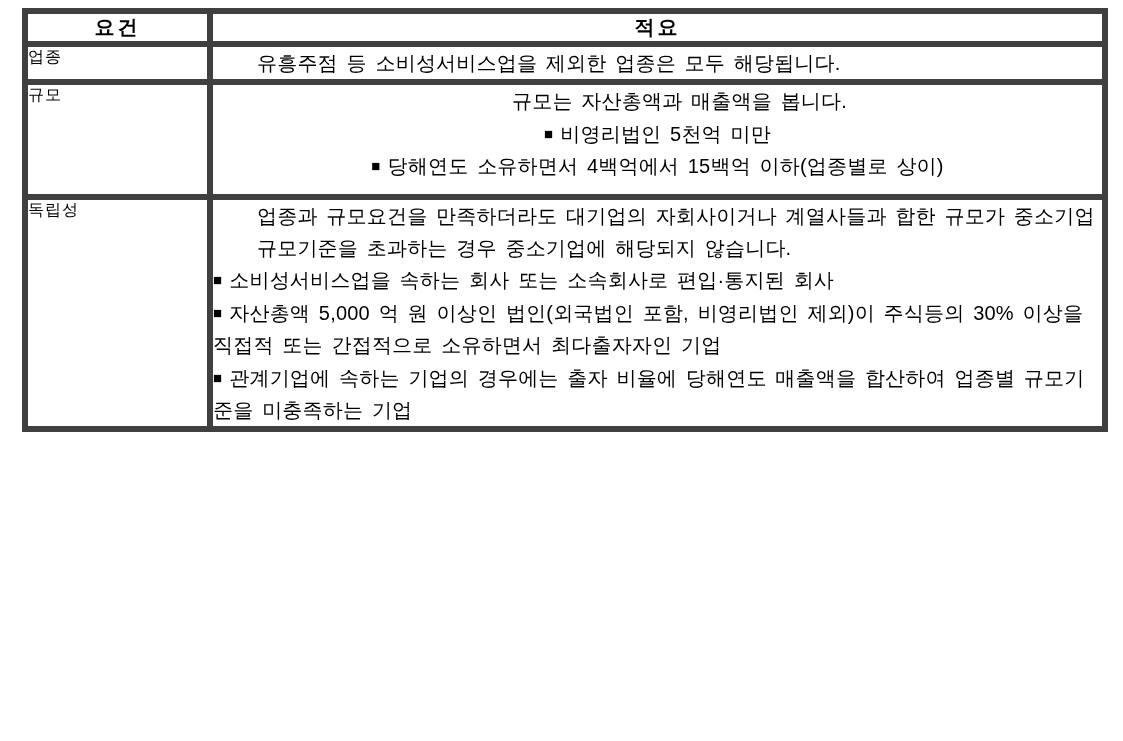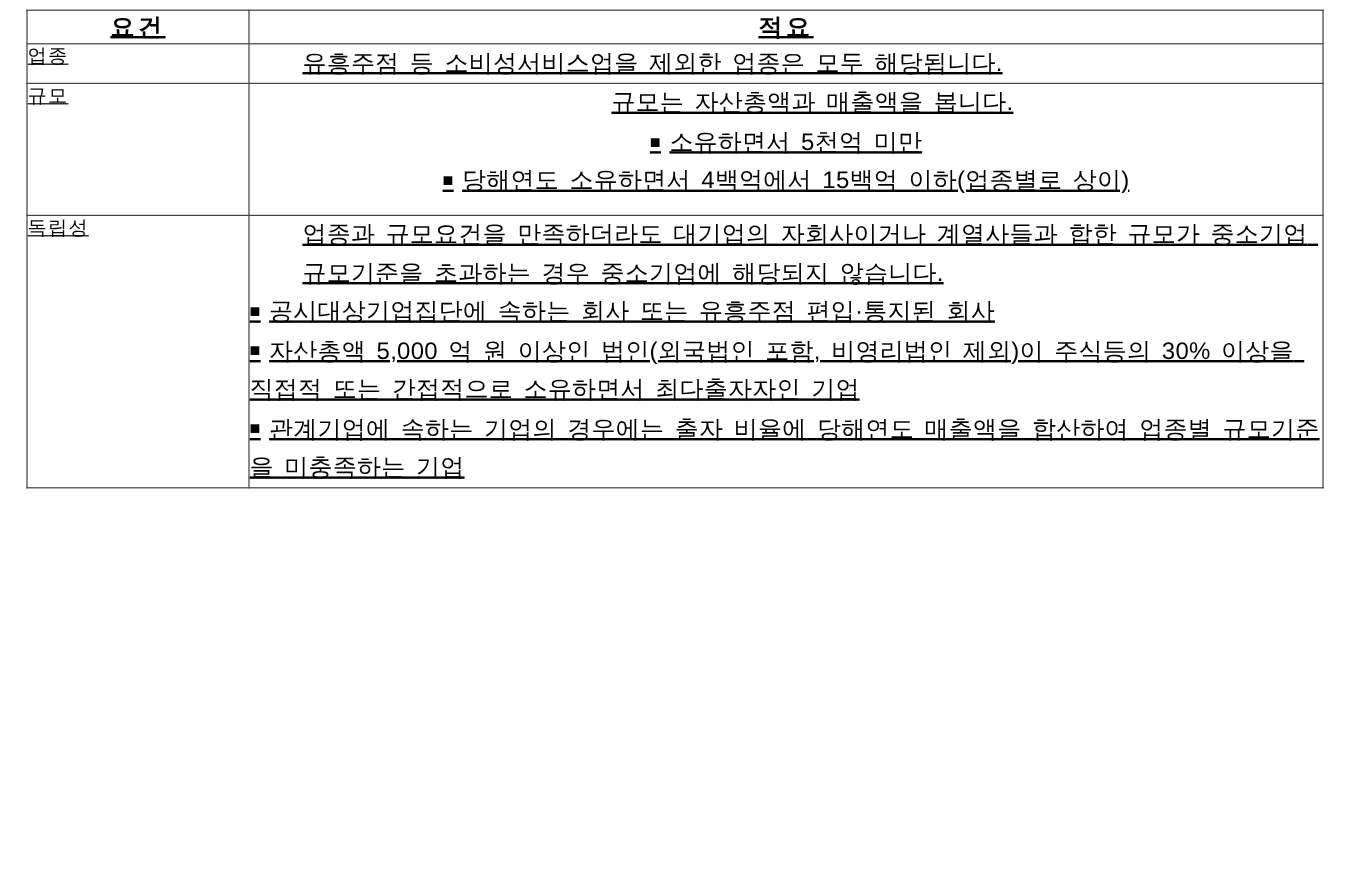--- a/index.html
+++ b/index.html
@@ -20,24 +20,23 @@
     position: relative;
     box-sizing: border-box;
     padding: 8px 22px 0 22px;
   }
   table.req-table {
     width: 1080px;
     border-collapse: collapse;
     table-layout: fixed;
   }
   table.req-table td, table.req-table th {
-    border: 1px solid #404040;
+    border: 6px solid #404040;
     vertical-align: top;
     padding: 0;
-    text-decoration: underline;
   }
   col.col-label { width: 185px; }
   col.col-desc  { width: 895px; }
 
   .head-cell {
     text-align: center;
     font-weight: bold;
     font-size: 20px;
     padding: 7px 0 9px 0;
     letter-spacing: 3px;
@@ -94,30 +93,30 @@
         <td class="label-cell">업종</td>
         <td class="desc-cell">
           <div class="line">유흥주점 등 소비성서비스업을 제외한 업종은 모두 해당됩니다.</div>
         </td>
       </tr>
 
       <tr class="row-small">
         <td class="label-cell">규모</td>
         <td class="desc-cell">
           <div class="line">규모는 자산총액과 매출액을 봅니다.</div>
-          <div class="bullet-line"><span class="sq">■</span><span>소유하면서 5천억 미만</span></div>
+          <div class="bullet-line"><span class="sq">■</span><span>비영리법인 5천억 미만</span></div>
           <div class="bullet-line"><span class="sq">■</span><span>당해연도 소유하면서 4백억에서 15백억 이하(업종별로 상이)</span></div>
         </td>
       </tr>
 
       <tr class="row-indep">
         <td class="label-cell">독립성</td>
         <td class="desc-cell">
           <div class="line">업종과 규모요건을 만족하더라도 대기업의 자회사이거나 계열사들과 합한 규모가 중소기업 규모기준을 초과하는 경우 중소기업에 해당되지 않습니다.</div>
-          <div class="bullet-line"><span class="sq">■</span><span>공시대상기업집단에 속하는 회사 또는 유흥주점 편입·통지된 회사</span></div>
+          <div class="bullet-line"><span class="sq">■</span><span>소비성서비스업을 속하는 회사 또는 소속회사로 편입·통지된 회사</span></div>
           <div class="bullet-line"><span class="sq">■</span><span>자산총액 5,000 억 원 이상인 법인(외국법인 포함, 비영리법인 제외)이 주식등의 30% 이상을 직접적 또는 간접적으로 소유하면서 최다출자자인 기업</span></div>
           <div class="bullet-line"><span class="sq">■</span><span>관계기업에 속하는 기업의 경우에는 출자 비율에 당해연도 매출액을 합산하여 업종별 규모기준을 미충족하는 기업</span></div>
         </td>
       </tr>
 
     </tbody>
   </table>
 </div>
 
 </body></html>

